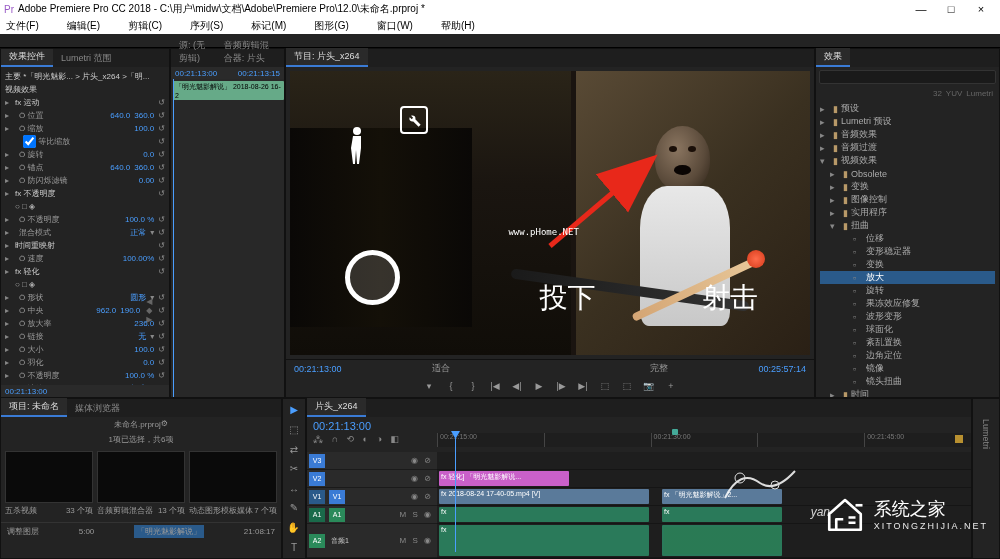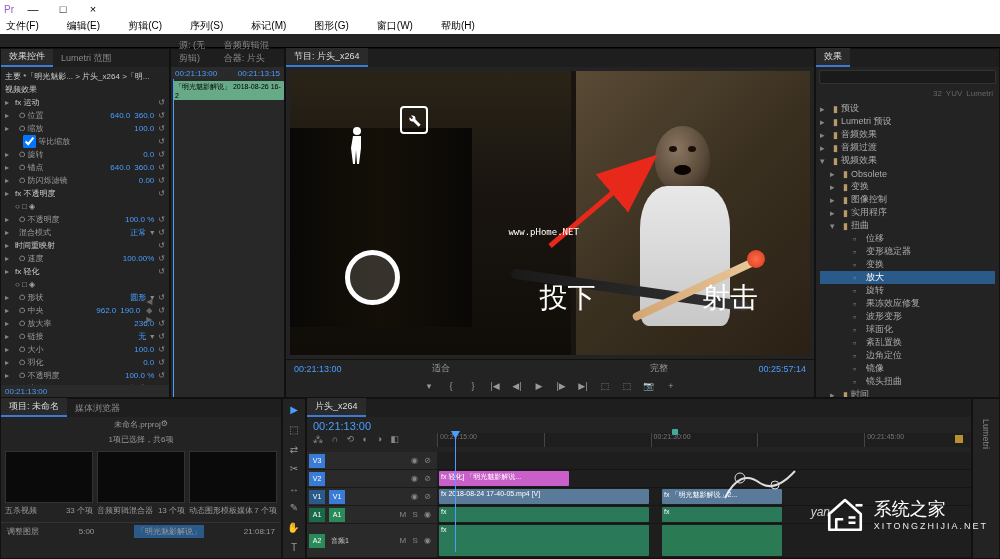--- a/index.html
+++ b/index.html
@@ -115,20 +115,21 @@
 .brand-overlay .txt .t1 { font-size: 18px; font-weight: normal; }
 .brand-overlay .txt .t2 { font-size: 9px; opacity: 0.9; letter-spacing: 2px; }
 .brand-yan { position: absolute; right: 170px; bottom: 40px; color: rgba(255,255,255,0.8); font-size: 12px; font-style: italic; z-index: 19; }
 .brand-sketch { position: absolute; right: 200px; bottom: 56px; width: 80px; height: 40px; z-index: 18; opacity: 0.85; }
 </style>
 </head>
 <body>
 
 <div class="titlebar">
   <span style="color:#9a5cc6;margin-right:4px;text-align:center;">Pr</span>
+  <span class="title">Adobe Premiere Pro CC 2018 - C:\用户\midw\文档\Adobe\Premiere Pro\12.0\未命名.prproj *</span>
   <span class="winbtn">—</span>
   <span class="winbtn">□</span>
   <span class="winbtn">×</span>
 </div>
 
 <div class="menubar">
   <span>文件(F)</span>
   <span>编辑(E)</span>
   <span>剪辑(C)</span>
   <span>序列(S)</span>

